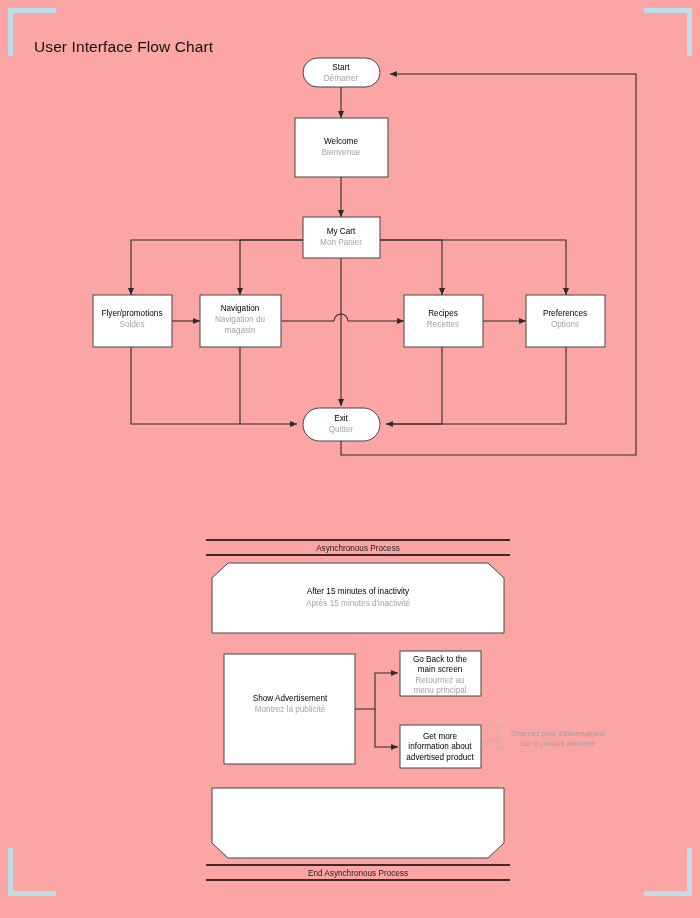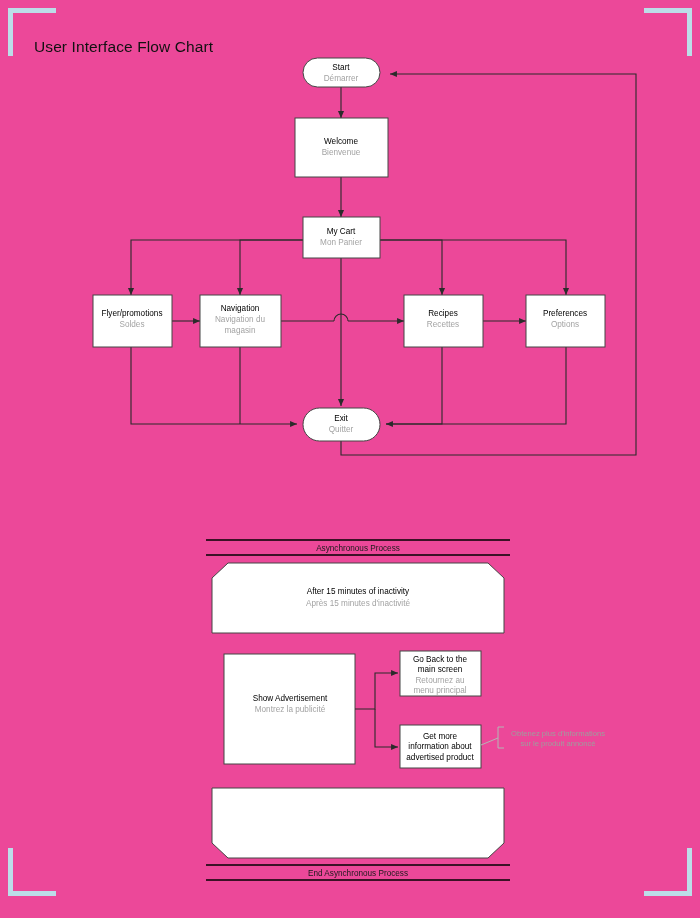--- a/index.html
+++ b/index.html
@@ -7,21 +7,21 @@
     padding: 0;
     background: #ffffff;
   }
   body {
     font-family: "Liberation Sans", sans-serif;
   }
   #page {
     position: relative;
     width: 700px;
     height: 918px;
-    background: #ec4899;
+    background: #fca5a5;
     overflow: hidden;
   }
   
   .corner {
     position: absolute;
     background: transparent;
   }
   .corner i {
     position: absolute;
     background: #bcdde9;

